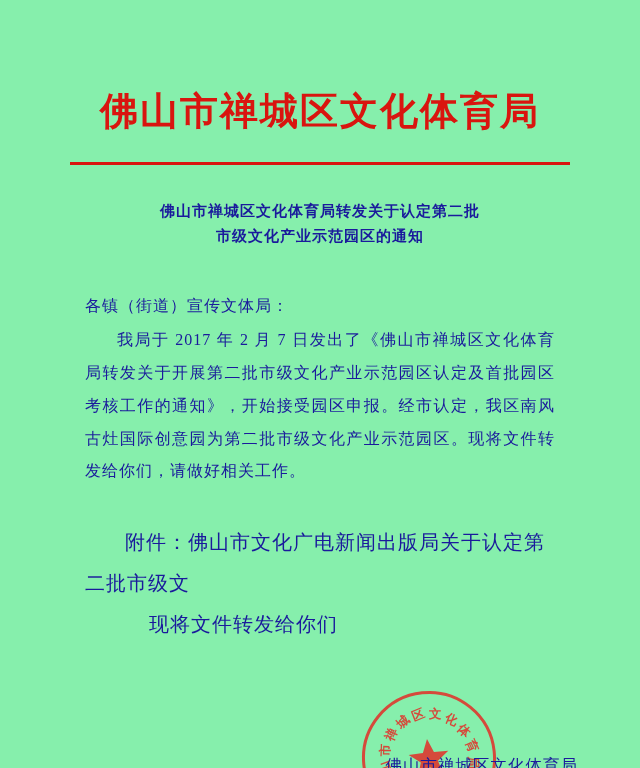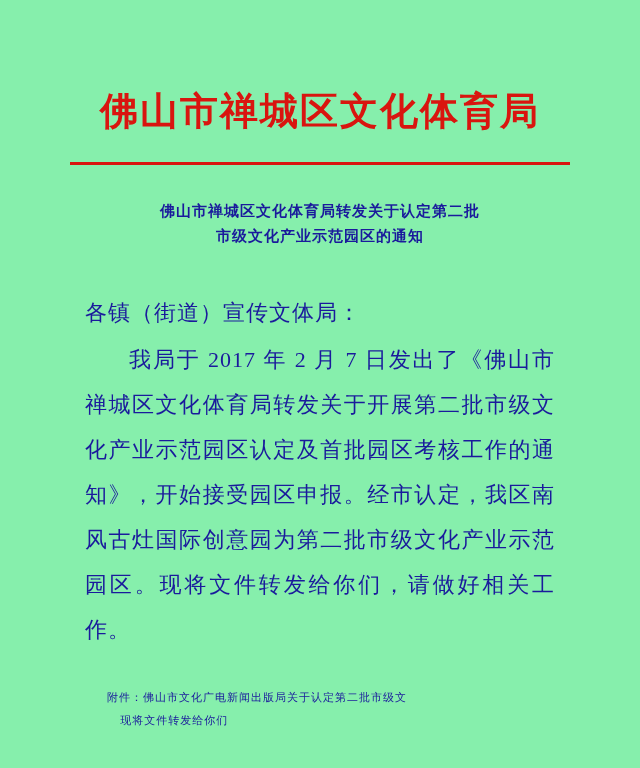--- a/index.html
+++ b/index.html
@@ -49,37 +49,37 @@
     font-weight: bold;
     font-size: 15px;
     line-height: 1.7;
     letter-spacing: 1px;
   }
   
   .body-block {
     margin: 40px auto 0 auto;
     width: 470px;
     color: #1a1a9c;
-    font-size: 22px;
+    font-size: 16px;
     line-height: 2.05;
     letter-spacing: 1px;
     text-align: justify;
   }
   .salutation {
     margin-bottom: 2px;
   }
   .para {
     text-indent: 2em;
   }
   
   .attachment {
     margin: 34px auto 0 auto;
     width: 470px;
     color: #1a1a9c;
-    font-size: 11px;
+    font-size: 20px;
     line-height: 2.05;
     letter-spacing: 1px;
   }
   .attachment-line1 {
     text-indent: 2em;
   }
   .attachment-line2 {
     text-indent: 3.2em;
   }
   

